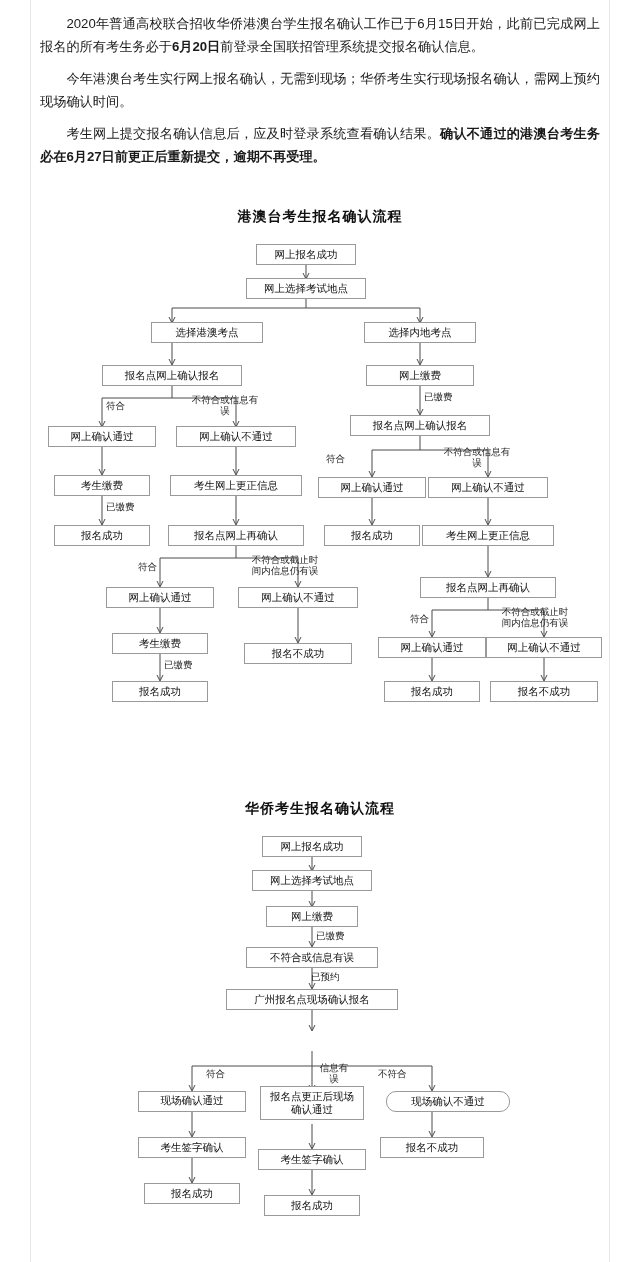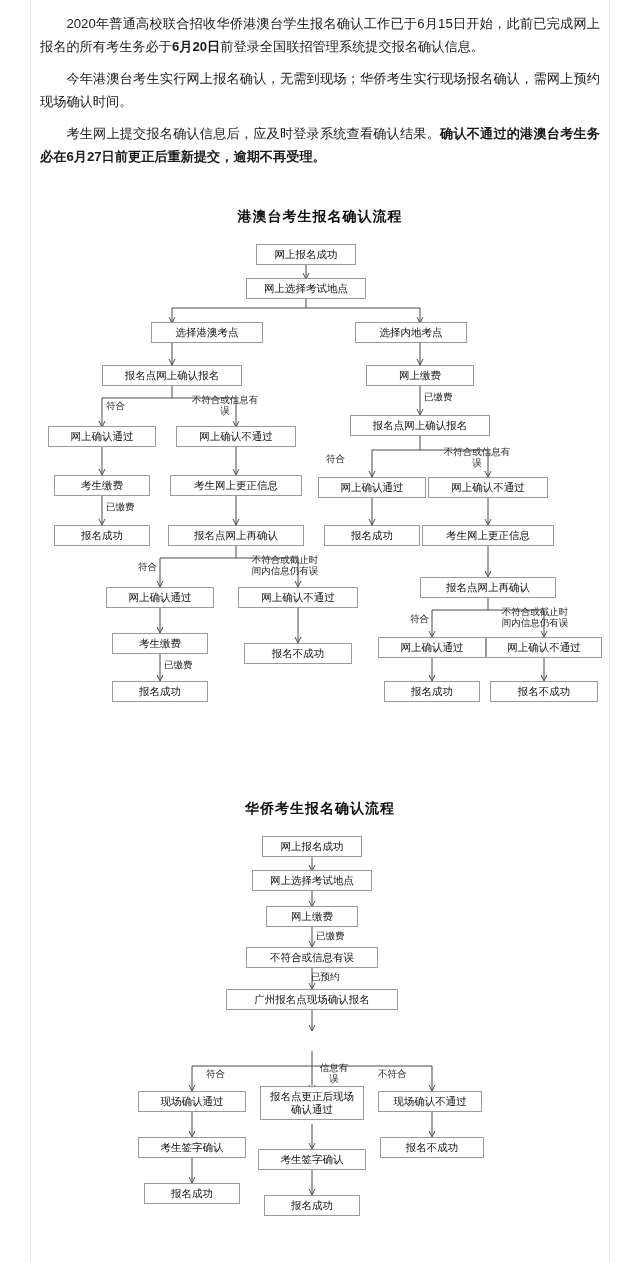--- a/index.html
+++ b/index.html
@@ -224,21 +224,21 @@
           <path d="M409,439 L412,445 L415,439"></path>
 
           <path d="M524,420 L524,444"></path>
           <path d="M521,439 L524,445 L527,439"></path>
         </g>
       </svg>
 
       <div class="node" style="left:236px; top:8px; width:100px;">网上报名成功</div>
       <div class="node" style="left:226px; top:42px; width:120px;">网上选择考试地点</div>
       <div class="node" style="left:96px; top:86px; width:112px;margin-left:35px;">选择港澳考点</div>
-      <div class="node" style="left:335px; top:86px; width:112px;">选择内地考点</div>
+      <div class="node" style="left:344px; top:86px; width:112px;">选择内地考点</div>
       <div class="node" style="left:82px; top:129px; width:140px;">报名点网上确认报名</div>
       <div class="node" style="left:28px; top:190px; width:108px;">网上确认通过</div>
       <div class="node" style="left:156px; top:190px; width:120px;">网上确认不通过</div>
       <div class="node" style="left:34px; top:239px; width:96px;">考生缴费</div>
       <div class="node" style="left:150px; top:239px; width:132px;">考生网上更正信息</div>
       <div class="node" style="left:34px; top:289px; width:96px;">报名成功</div>
       <div class="node" style="left:148px; top:289px; width:136px;">报名点网上再确认</div>
       <div class="node" style="left:86px; top:351px; width:108px;">网上确认通过</div>
       <div class="node" style="left:218px; top:351px; width:120px;">网上确认不通过</div>
       <div class="node" style="left:92px; top:397px; width:96px;">考生缴费</div>
@@ -307,23 +307,23 @@
           <path d="M412,284 L412,308"></path>
           <path d="M409,303 L412,309 L415,303"></path>
         </g>
       </svg>
 
       <div class="node" style="left:242px; top:8px; width:100px;">网上报名成功</div>
       <div class="node" style="left:232px; top:42px; width:120px;">网上选择考试地点</div>
       <div class="node" style="left:246px; top:78px; width:92px;">网上缴费</div>
       <div class="node" style="left:226px; top:119px; width:132px;">不符合或信息有误</div>
       <div class="node" style="left:206px; top:161px; width:172px;">广州报名点现场确认报名</div>
-      <div class="node" style="left:118px; top:263px; width:108px;">现场确认通过</div>
+      <div class="node" style="left:118px; top:263px; width:108px;font-family:Liberation Mono, monospace;">现场确认通过</div>
       <div class="node" style="left:240px; top:258px; width:104px; white-space:normal;">报名点更正后现场确认通过</div>
-      <div class="node" style="left:358px; top:263px; width:104px;">现场确认不通过</div>
+      <div class="node" style="left:366px; top:263px; width:124px;border-radius:10px;">现场确认不通过</div>
       <div class="node" style="left:118px; top:309px; width:108px;">考生签字确认</div>
       <div class="node" style="left:238px; top:321px; width:108px;">考生签字确认</div>
       <div class="node" style="left:360px; top:309px; width:104px;">报名不成功</div>
       <div class="node" style="left:124px; top:355px; width:96px;">报名成功</div>
       <div class="node" style="left:244px; top:367px; width:96px;">报名成功</div>
 
       <div class="edge-label" style="left:296px; top:102px;">已缴费</div>
       <div class="edge-label" style="left:291px; top:143px;text-align:right;">已预约</div>
       <div class="edge-label" style="left:186px; top:240px;">符合</div>
       <div class="edge-label wrap" style="left:296px; top:234px; width:36px;">信息有误</div>

